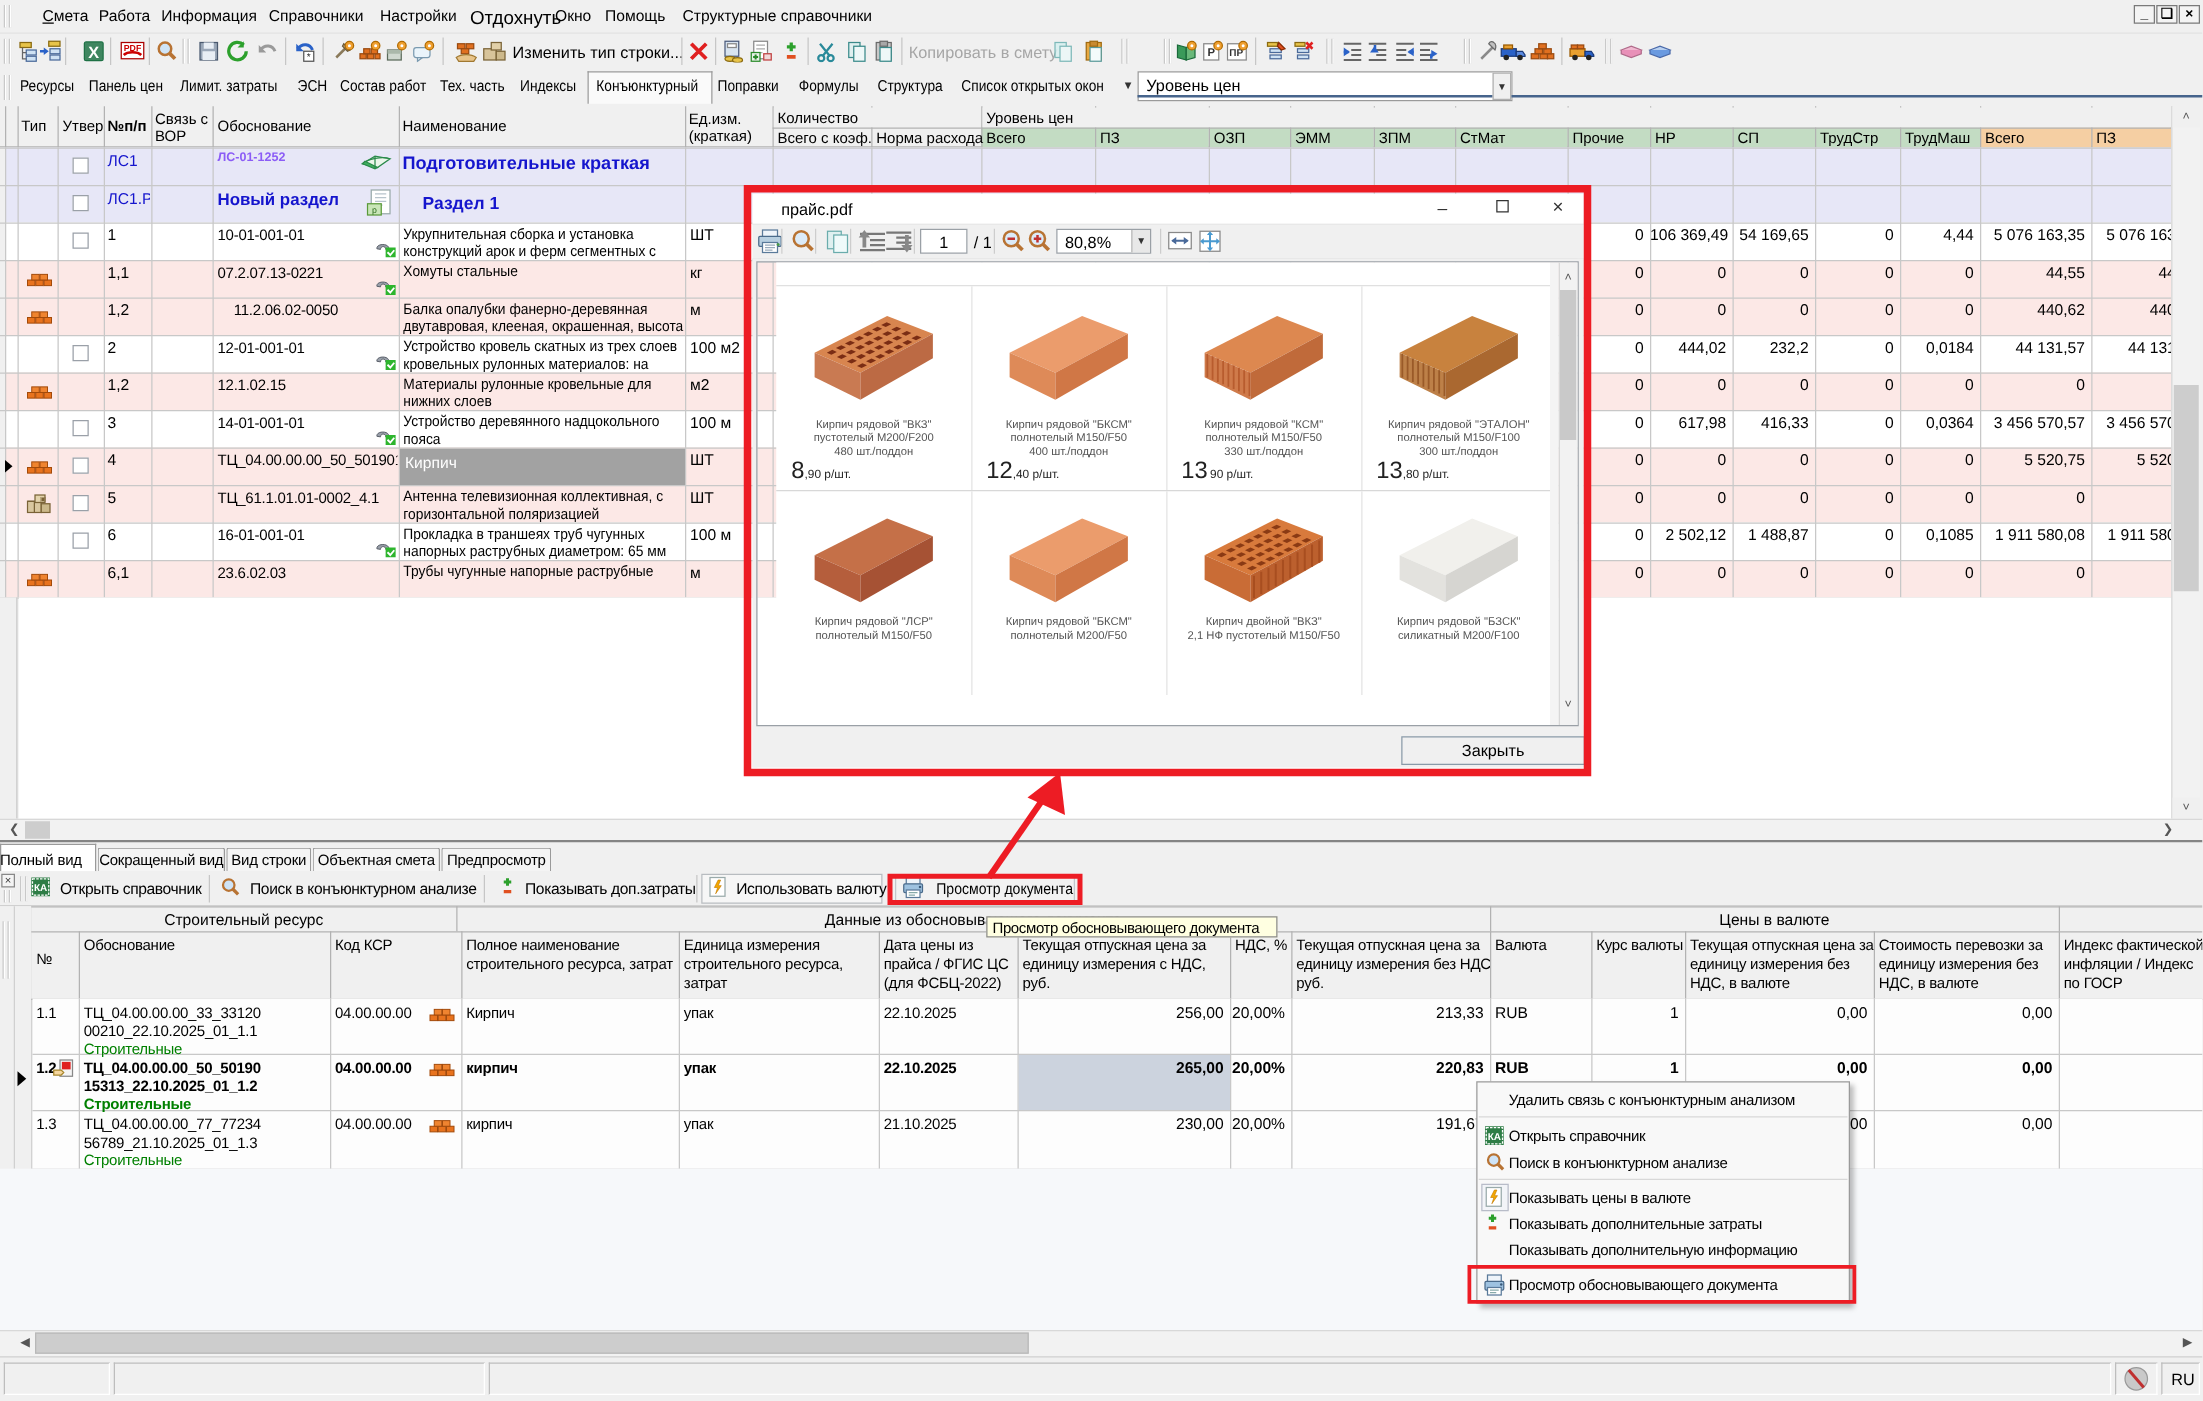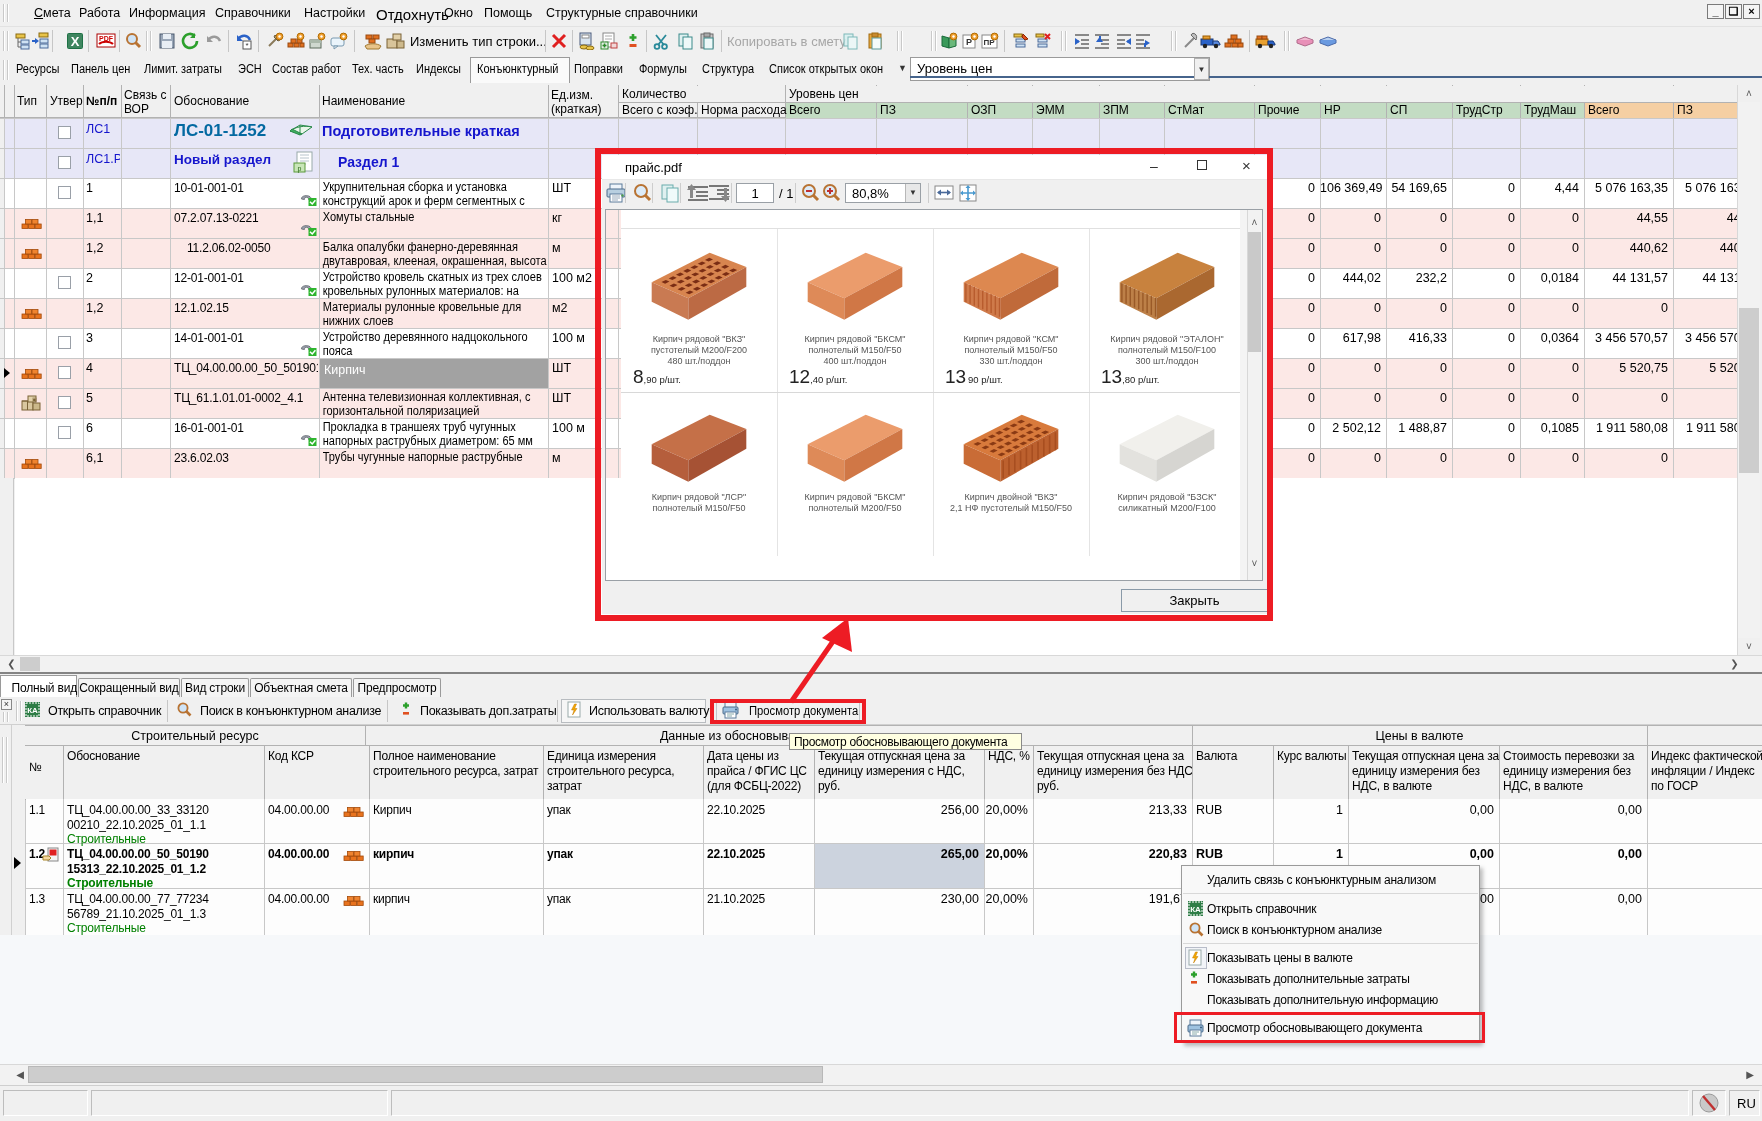--- a/index.html
+++ b/index.html
@@ -488,21 +488,21 @@
 <div class="hl" style="left:0;top:298px;width:1737px"></div>
 <div class="hl" style="left:0;top:328px;width:1737px"></div>
 <div class="hl" style="left:0;top:358px;width:1737px"></div>
 <div class="hl" style="left:0;top:388px;width:1737px"></div>
 <div class="hl" style="left:0;top:418px;width:1737px"></div>
 <div class="hl" style="left:0;top:448px;width:1737px"></div>
 <div class="hl" style="left:0;top:478px;width:1737px"></div>
 <div class="a" style="left:0;top:478px;width:14px;height:177px;background:#f0f0f0;border-right:1px solid #c8c8c8"></div>
 <div class="a" style="left:15px;top:478px;width:1722px;height:177px;background:#fff"></div>
 <span class="txt " style="left:86px;top:122px;color:#1515cd">ЛС1</span>
-<span class="txt " style="left:174px;top:121px;color:#0369a1;font-size:17px"><b>ЛС-01-1252</b></span>
+<span class="txt " style="left:174px;top:121px;color:#8b5cf6;font-size:10px"><b>ЛС-01-1252</b></span>
 <div class="a" style="left:288px;top:121px;width:26px;height:20px">
     <svg width="26" height="20">
       <path d="M2 10l10-6 12 2-10 7z" fill="#eaf6ea" stroke="#2a8a4a"></path>
       <path d="M2 10c4-4 16-6 22-4" fill="none" stroke="#2a8a4a"></path>
       <path d="M2 10l10 4 2-1-10-5z" fill="#3fae5f" stroke="#2a8a4a"></path>
       <path d="M12 4v10" stroke="#2a8a4a"></path>
     </svg>
   </div>
 <span class="txt " style="left:322px;top:123px;color:#1515cd;font-size:14.5px"><b>Подготовительные краткая</b></span>
 <div class="a" style="left:58px;top:126px;width:13px;height:13px;background:#fff;border:1px solid #9aa0a8"></div>
@@ -773,21 +773,21 @@
 <div class="a" style="left:1738px;top:85px;width:22px;height:17px;background:#f0f0f0;color:#555;font-size:10px;text-align:center;line-height:17px">˄</div>
 <div class="a" style="left:1738px;top:638px;width:22px;height:17px;background:#f0f0f0;color:#555;font-size:10px;text-align:center;line-height:17px">˅</div>
 <div class="a" style="left:1739px;top:308px;width:20px;height:165px;background:#cdcdcd"></div>
 <div class="a" style="left:0;top:655px;width:1762px;height:17px;background:#f2f2f2;border-top:1px solid #d8d8d8"></div>
 <div class="a" style="left:4px;top:656px;width:15px;height:15px;color:#555;font-size:10px;text-align:center;line-height:15px">❮</div>
 <div class="a" style="left:20px;top:657px;width:20px;height:14px;background:#cdcdcd"></div>
 <div class="a" style="left:1727px;top:656px;width:15px;height:15px;color:#555;font-size:10px;text-align:center;line-height:15px">❯</div>
 <div class="a" style="left:0;top:672px;width:1762px;height:2px;background:#848484"></div>
 <div class="a" style="left:0;top:674px;width:1762px;height:23px;background:#f0f0f0"></div>
 <div class="a" style="left:0px;top:675px;width:77px;height:22px;background:#fff;border:1px solid #9a9a9a;border-bottom:0"></div>
-<div class="txt" style="left:0px;top:681px;width:77px;text-align:right;font-size:12px;letter-spacing:-0.2px">Полный вид</div>
+<div class="txt" style="left:0px;top:681px;width:77px;text-align:left;font-size:12px;letter-spacing:-0.2px">Полный вид</div>
 <div class="a" style="left:78px;top:678px;width:102px;height:19px;background:#f4f4f4;border:1px solid #9a9a9a;border-bottom:0;border-radius:2px 2px 0 0"></div>
 <div class="txt" style="left:78px;top:681px;width:102px;text-align:center;font-size:12px;letter-spacing:-0.2px">Сокращенный вид</div>
 <div class="a" style="left:181px;top:678px;width:68px;height:19px;background:#f4f4f4;border:1px solid #9a9a9a;border-bottom:0;border-radius:2px 2px 0 0"></div>
 <div class="txt" style="left:181px;top:681px;width:68px;text-align:center;font-size:12px;letter-spacing:-0.2px">Вид строки</div>
 <div class="a" style="left:250px;top:678px;width:102px;height:19px;background:#f4f4f4;border:1px solid #9a9a9a;border-bottom:0;border-radius:2px 2px 0 0"></div>
 <div class="txt" style="left:250px;top:681px;width:102px;text-align:center;font-size:12px;letter-spacing:-0.2px">Объектная смета</div>
 <div class="a" style="left:353px;top:678px;width:88px;height:19px;background:#f4f4f4;border:1px solid #9a9a9a;border-bottom:0;border-radius:2px 2px 0 0"></div>
 <div class="txt" style="left:353px;top:681px;width:88px;text-align:center;font-size:12px;letter-spacing:-0.2px">Предпросмотр</div>
 <div class="a" style="left:0;top:697px;width:1762px;height:28px;background:#f0f0f0;border-bottom:1px solid #d0d0d0"></div>
 <div class="a" style="left:1px;top:699px;width:11px;height:11px;border:1px solid #888;background:#f4f4f4;font-size:9px;line-height:9px;text-align:center;color:#333">×</div>

